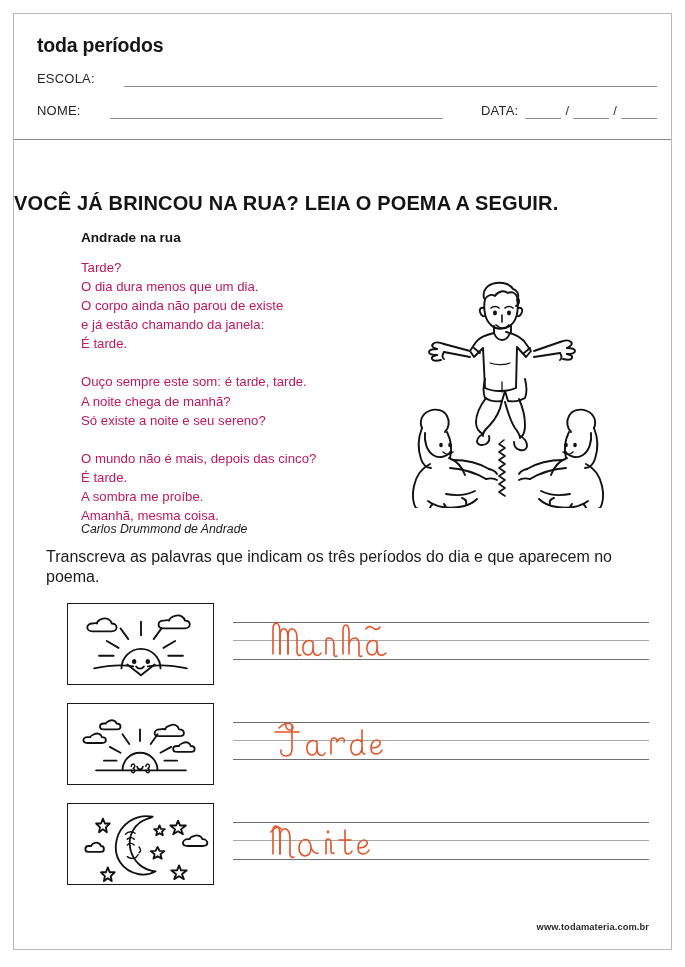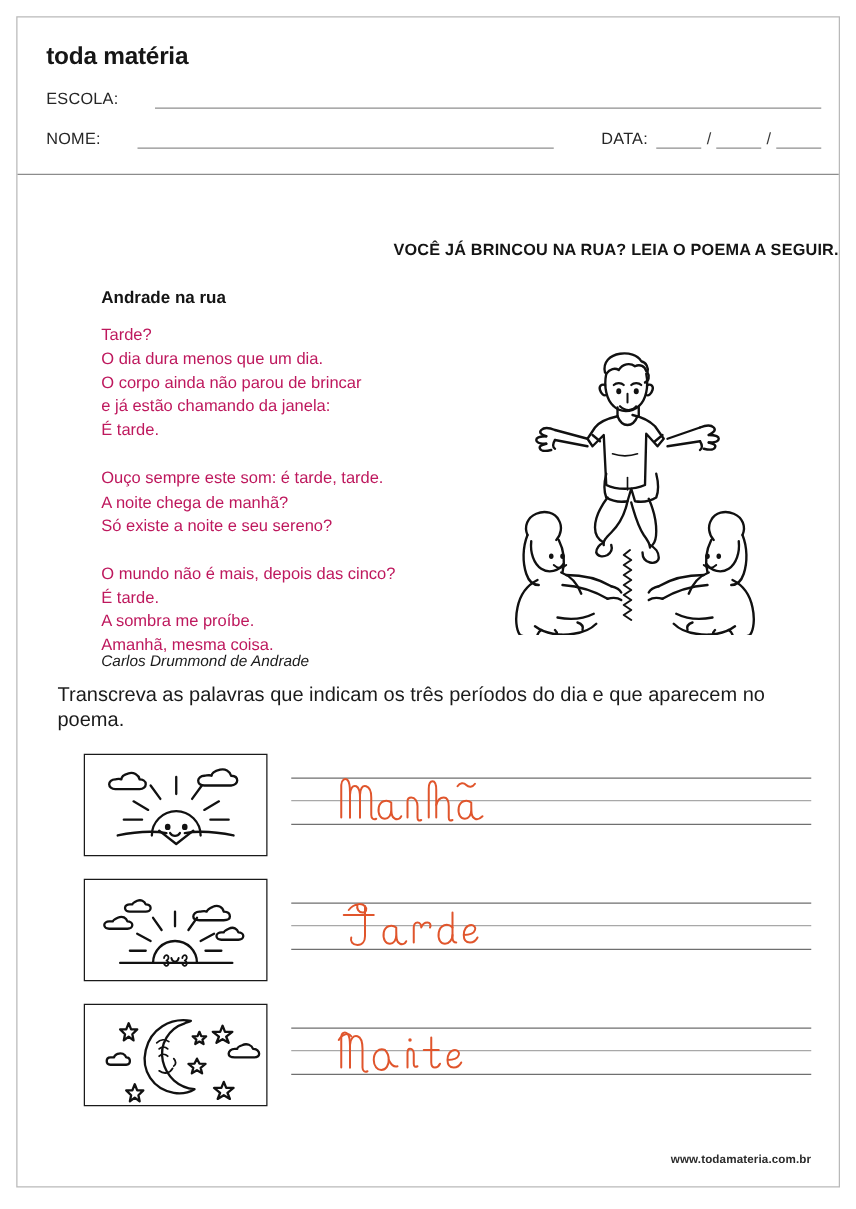--- a/index.html
+++ b/index.html
@@ -79,22 +79,22 @@
   }
 
   
   .content { position: relative; }
 
   .main-title {
     position: absolute;
     left: 0;
     right: 0;
     top: 52px;
-    text-align: right;
-    font-size: 13px;
+    text-align: left;
+    font-size: 20px;
     font-weight: bold;
     letter-spacing: 0.15px;
     color: #141414;
   }
 
   .poem-title {
     position: absolute;
     left: 67px;
     top: 90px;
     font-size: 13.6px;
@@ -203,21 +203,21 @@
     letter-spacing: 0.1px;
   }
 </style>
 </head>
 <body>
 
 <div class="page">
 
   <div class="header">
 
-    <div class="logo">toda matéria</div>
+    <div class="logo">toda períodos</div>
 
     <div class="field-row escola">
       <span class="field-label">ESCOLA:</span>
       <span class="rule"></span>
     </div>
 
     <div class="field-row nome">
       <span class="field-label">NOME:</span>
       <span class="rule"></span>
       <span class="date-group">
@@ -234,21 +234,21 @@
   <div class="content">
 
     <div class="main-title">VOCÊ JÁ BRINCOU NA RUA? LEIA O POEMA A SEGUIR.</div>
 
     <div class="poem-title">Andrade na rua</div>
 
     <div class="poem">
       <div class="stanza">
         <div class="ln">Tarde?</div>
         <div class="ln">O dia dura menos que um dia.</div>
-        <div class="ln">O corpo ainda não parou de brincar</div>
+        <div class="ln">O corpo ainda não parou de existe</div>
         <div class="ln">e já estão chamando da janela:</div>
         <div class="ln">É tarde.</div>
       </div>
       <div class="stanza">
         <div class="ln">Ouço sempre este som: é tarde, tarde.</div>
         <div class="ln">A noite chega de manhã?</div>
         <div class="ln">Só existe a noite e seu sereno?</div>
       </div>
       <div class="stanza">
         <div class="ln">O mundo não é mais, depois das cinco?</div>

